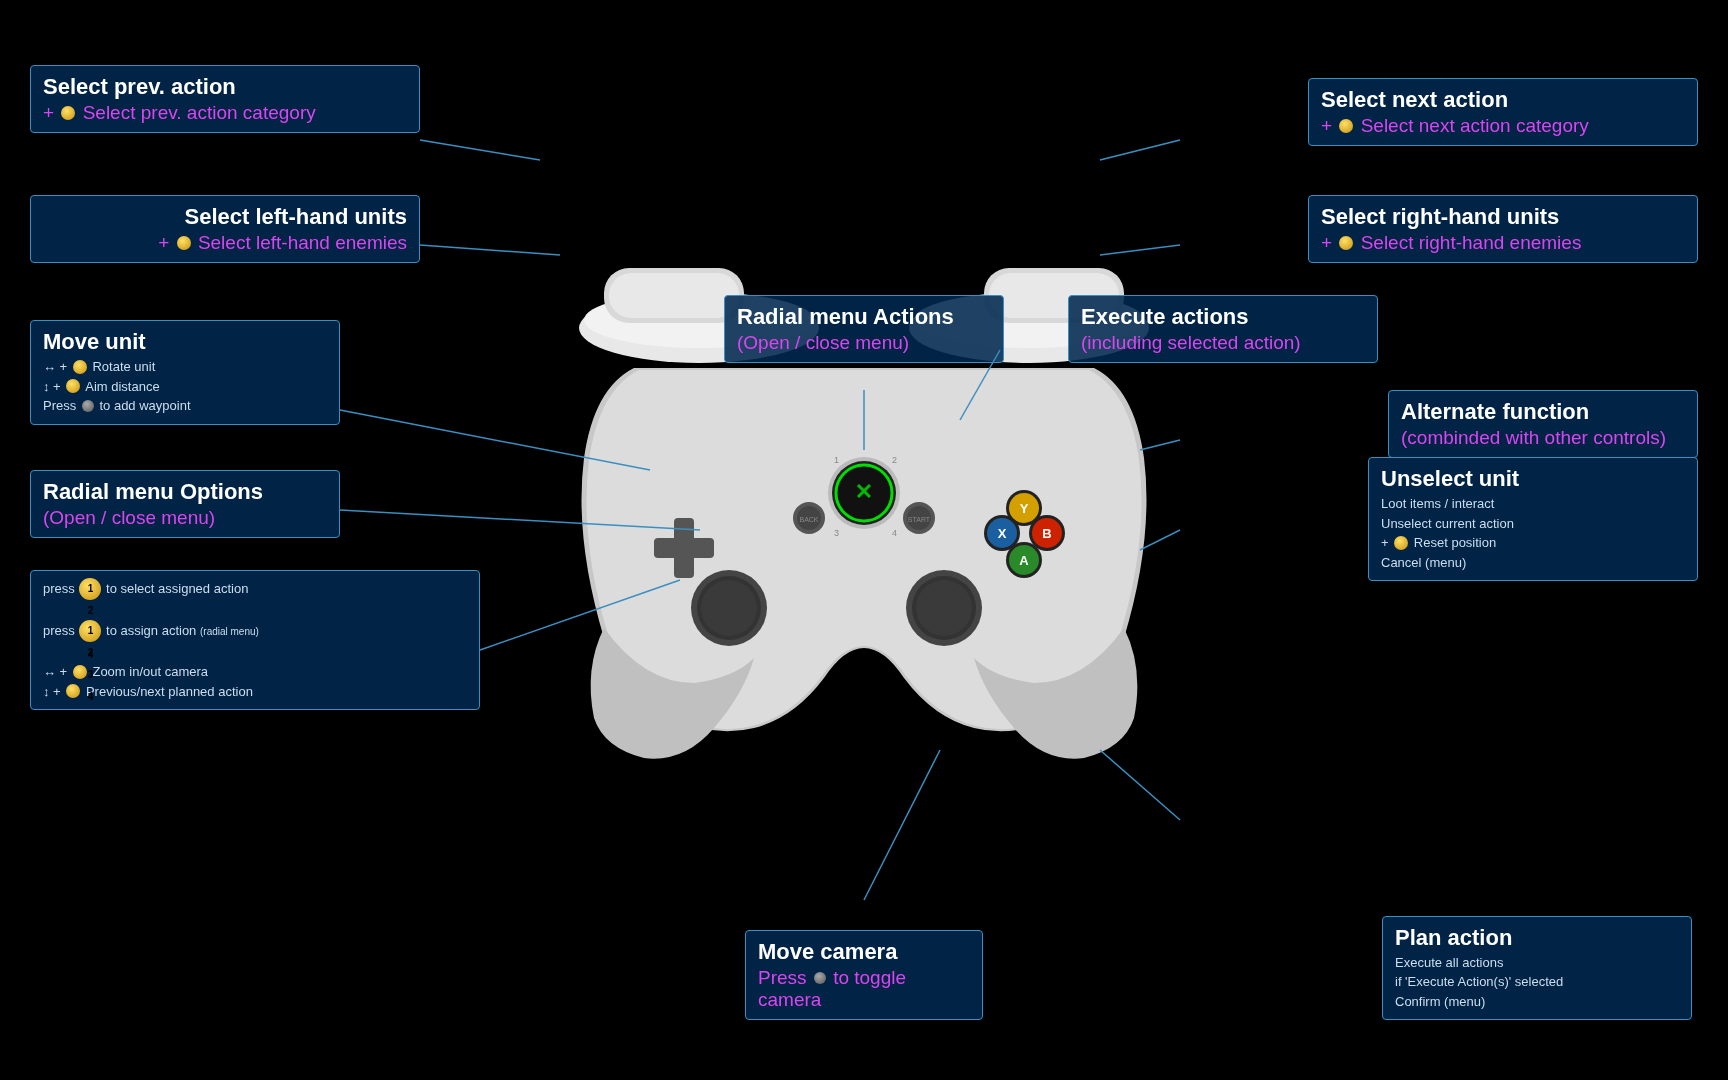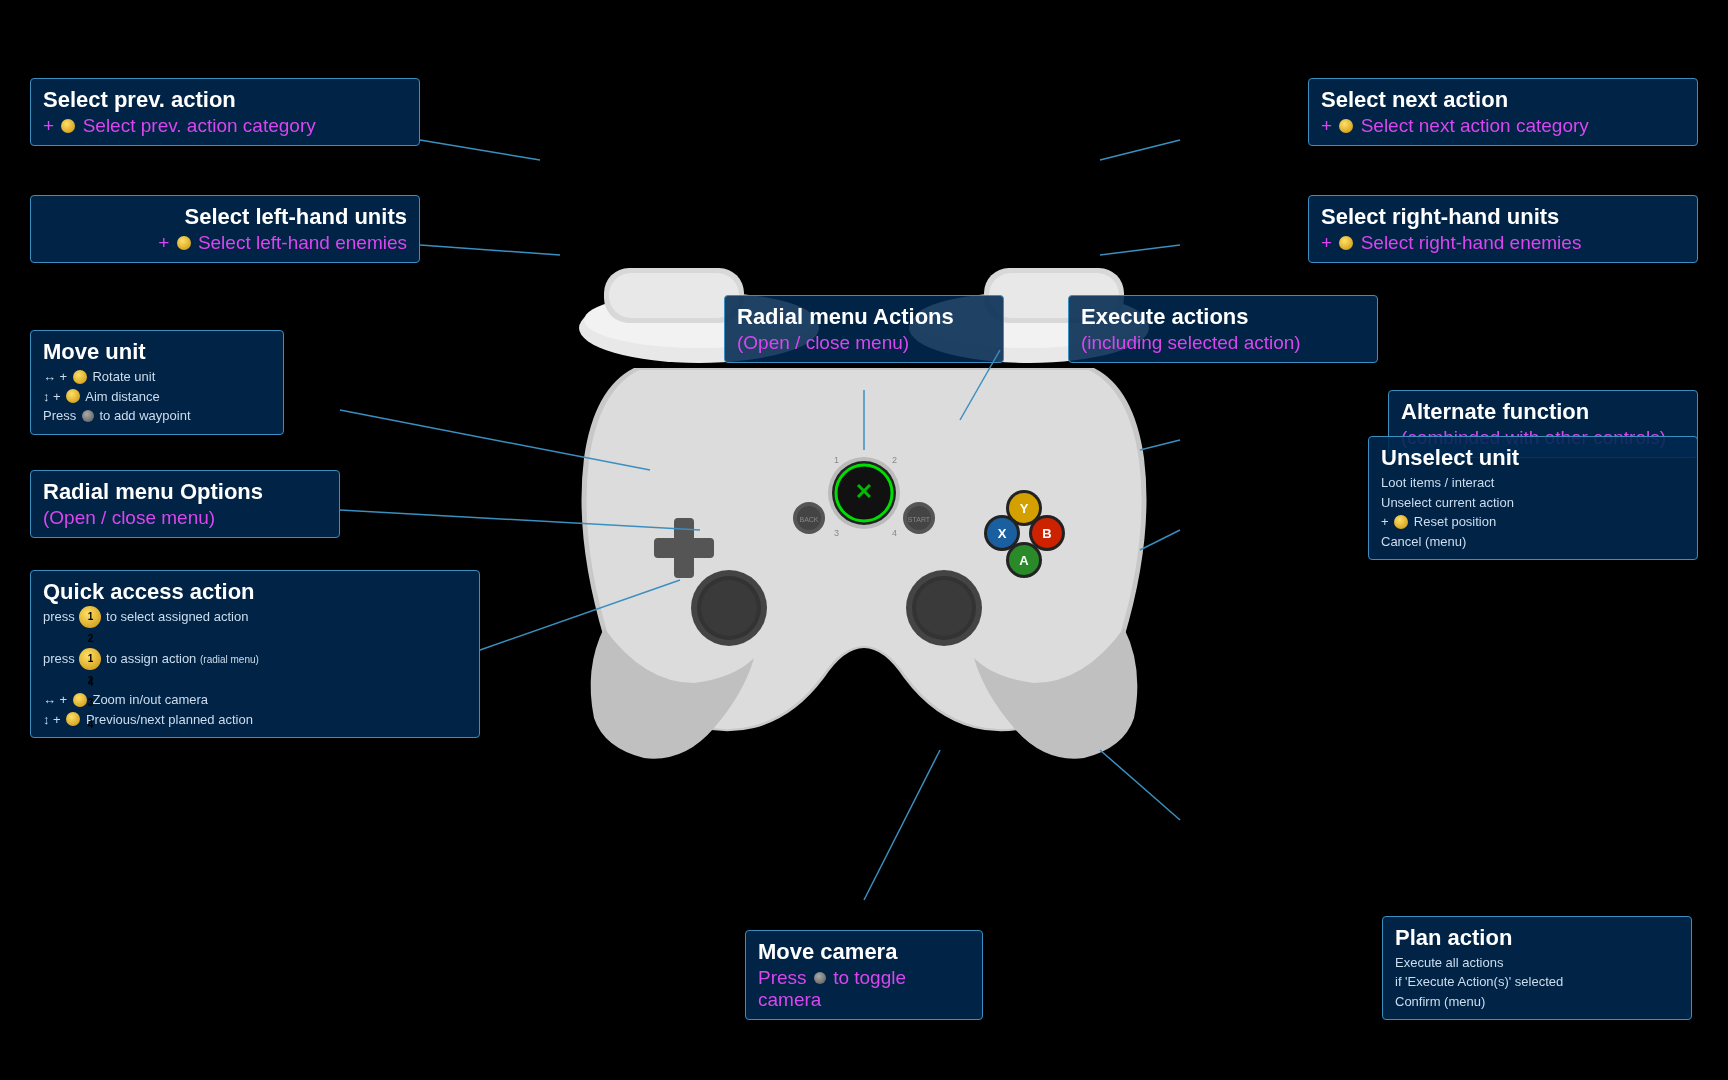--- a/index.html
+++ b/index.html
@@ -89,21 +89,21 @@
       font-weight: bold;
       color: #000;
       vertical-align: middle;
       margin: 0 1px;
       position: relative;
       top: -1px;
     }
 
     
     #box-select-prev {
-      top: 78px;
+      top: 65px;
       left: 30px;
       width: 390px;
     }
 
     #box-select-next {
       top: 78px;
       right: 30px;
       width: 390px;
     }
 
@@ -114,23 +114,23 @@
       text-align: right;
     }
 
     #box-select-right {
       top: 195px;
       right: 30px;
       width: 390px;
     }
 
     #box-move-unit {
-      top: 330px;
-      left: 30px;
-      width: 254px;
+      top: 320px;
+      left: 30px;
+      width: 310px;
     }
 
     #box-radial-actions {
       top: 295px;
       left: 50%;
       transform: translateX(-50%);
       width: 280px;
       text-align: left;
     }
 
@@ -146,21 +146,21 @@
       width: 310px;
     }
 
     #box-radial-options {
       top: 470px;
       left: 30px;
       width: 310px;
     }
 
     #box-unselect {
-      top: 436px;
+      top: 457px;
       right: 30px;
       width: 330px;
     }
 
     #box-quick-access {
       top: 570px;
       left: 30px;
       width: 450px;
     }
 
@@ -317,21 +317,20 @@
   <span class="title">Unselect unit</span>
   <span class="body">
     Loot items / interact<br>
     Unselect current action<br>
     + <span class="gold-circle"></span> Reset position<br>
     Cancel (menu)
   </span>
 </div>
 
 <div class="tooltip-box" id="box-quick-access">
-  <span class="title">Quick access action</span>
   <span class="body">
     press <span class="num-badge">1<br>2<br>3<br>4</span> to select assigned action<br><br>
     press <span class="num-badge">1<br>2<br>3<br>4</span> to assign action <span style="font-size:10px">(radial menu)</span><br><br>
     ↔ + <span class="gold-circle"></span> Zoom in/out camera<br>
     ↕ + <span class="gold-circle"></span> Previous/next planned action
   </span>
 </div>
 
 <div class="tooltip-box" id="box-move-camera">
   <span class="title">Move camera</span>

